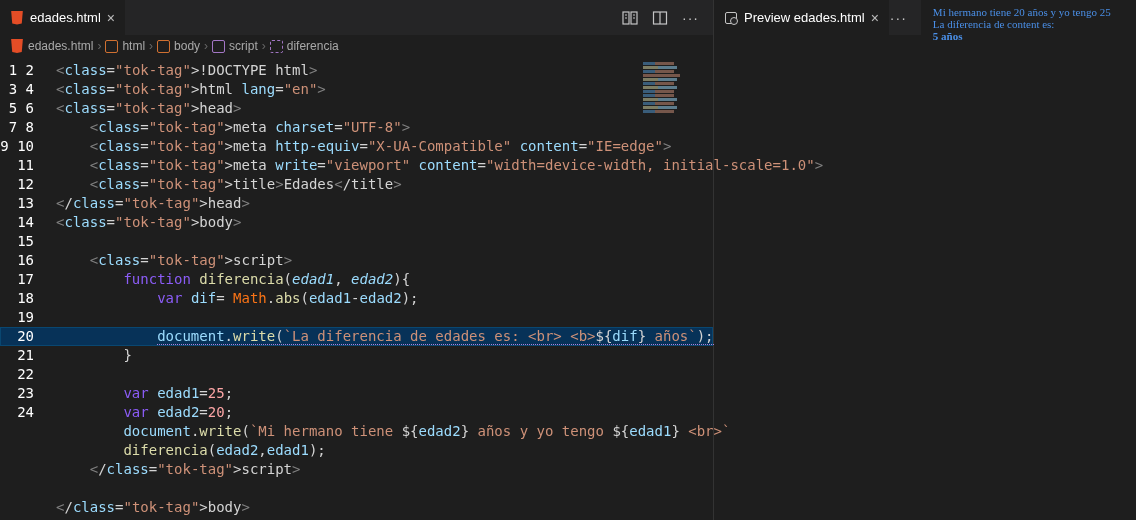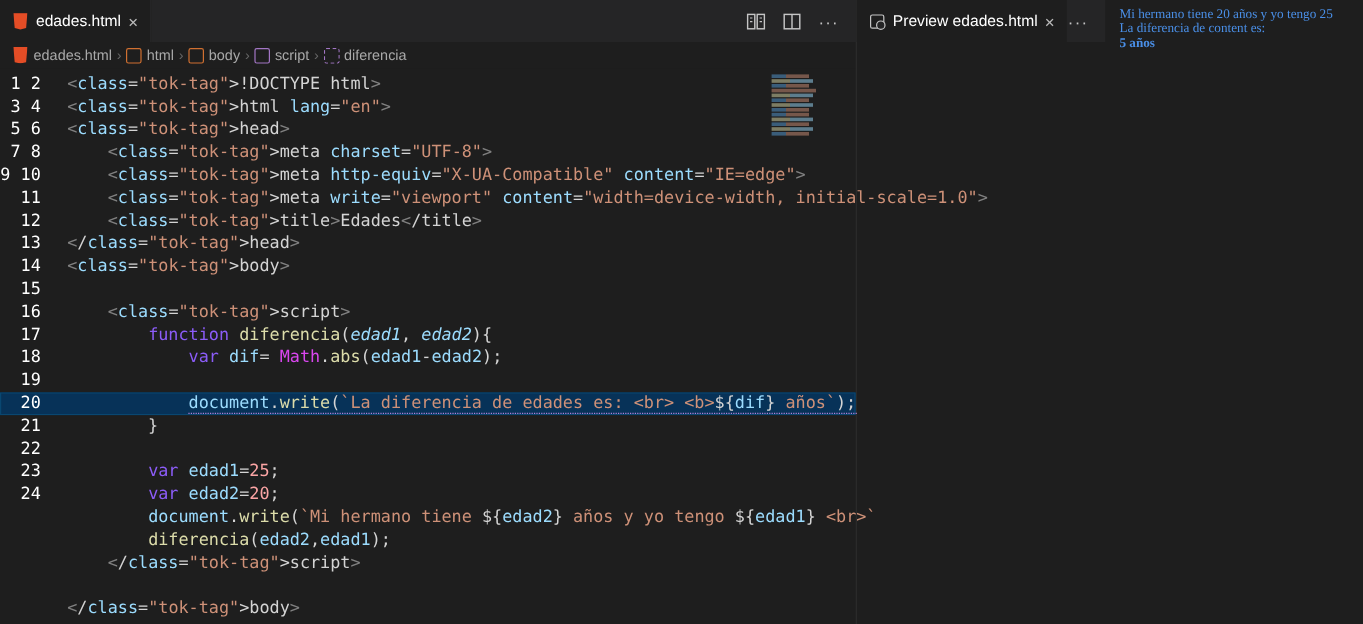--- a/index.html
+++ b/index.html
@@ -28,21 +28,21 @@
   
   .code-wrap { flex:1; position:relative; background:#1e1e1e; }
   .gutter { position:absolute; left:0; top:0; width:46px; text-align:right; padding:4px 12px 0 0; color:#ffffff; font-family:Consolas,monospace; font-size:14px; line-height:19px;}
   .code { position:absolute; left:56px; right:0; top:4px; font-family:Consolas,monospace; font-size:14px; line-height:19px; white-space:pre; color:#d4d4d4;}
   .hl { position:absolute; left:0; right:0; height:19px; background:#073258; }
   .hl-border { box-shadow: inset 0 0 0 1px #094771; }
 
   .tok-doctype{color:#808080;} .tok-attr{color:#9cdcfe;} .tok-str{color:#ce9178;}
   .tok-kw{color:#8b5cf6;} .tok-func{color:#dcdcaa;}
   .tok-param{color:#9cdcfe;font-style:italic;} .tok-paramplain{color:#9cdcfe;} .tok-op{color:#d4d4d4;} .tok-num{color:#fca5a5;}
-  .tok-cls{color:#d946ef;text-align:center;} .tok-prop{color:#9cdcfe;} .tok-temp{color:#ce9178;}
+  .tok-cls{color:#f97316;text-align:center;} .tok-prop{color:#9cdcfe;} .tok-temp{color:#ce9178;}
   .squiggle{border-bottom:1px dotted #b180d7;}
 
   .minimap { position:absolute; top:4px; right:4px; width:70px; height:120px; opacity:.5; font-size:2px; line-height:3px; color:#888; overflow:hidden;}
   .minimap div{height:3px;margin:1px 4px;background:linear-gradient(90deg,#569cd6 0 20%,#ce9178 20% 50%,transparent 50%);}
   .minimap div.b{background:linear-gradient(90deg,#dcdcaa 0 25%,#9cdcfe 25% 55%,transparent 55%);}
   .minimap div:nth-child(4){background:linear-gradient(90deg,#ce9178 0 60%,transparent 60%);}
 
   
   .preview-body { padding:6px 12px; color:#4a8fe7; font-family:'Times New Roman',serif; font-size:11px; }
   .preview-body b{font-weight:bold;}

